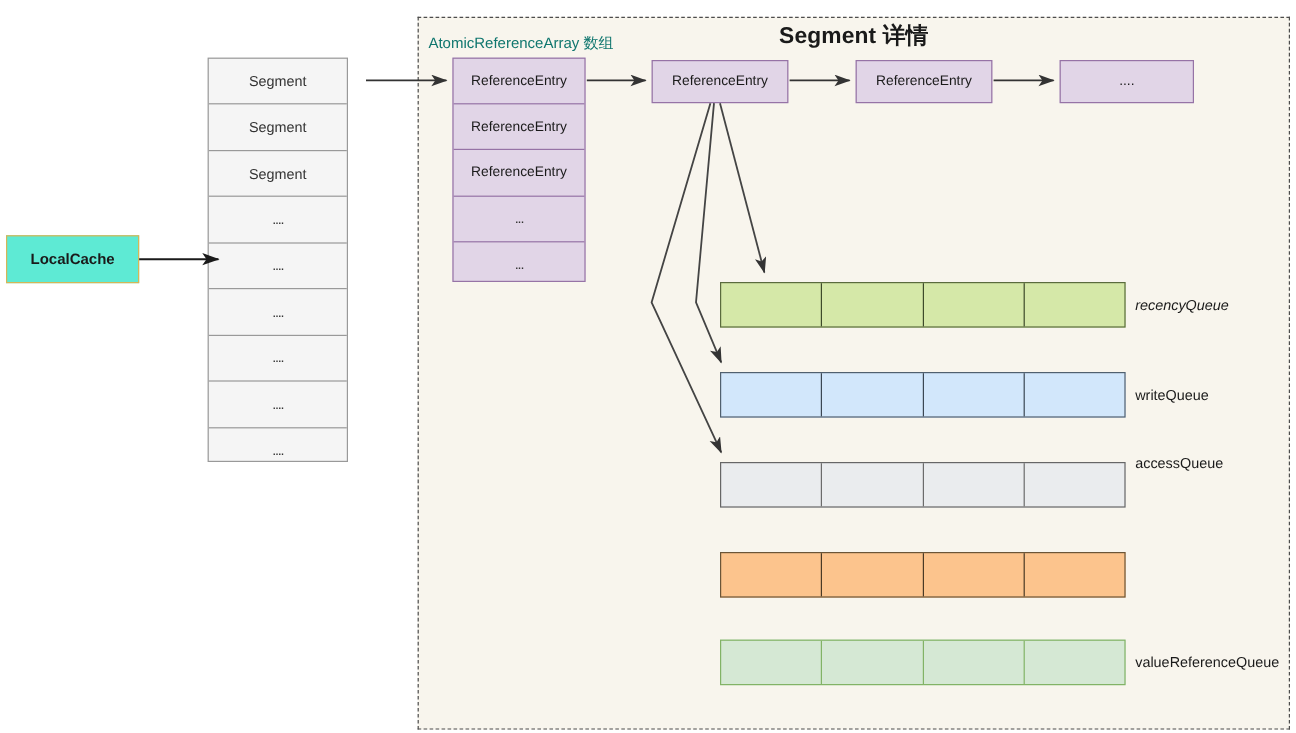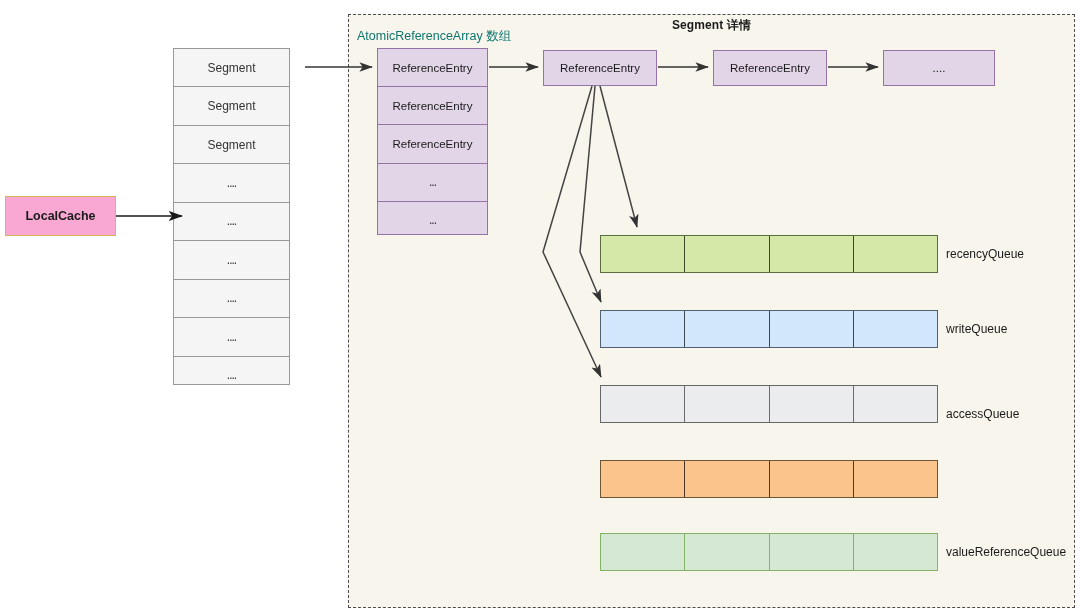--- a/index.html
+++ b/index.html
@@ -15,32 +15,32 @@
 
   
   .segment-panel{
     left:348px;top:14px;width:727px;height:594px;
     background:#f8f5ed;
     border:1.5px dashed #4d4d4d;
   }
   .panel-title{
     left:348px;top:17px;width:727px;
     text-align:center;
-    font-size:12px;font-weight:bold;color:#1a1a1a;
+    font-size:19px;font-weight:bold;color:#1a1a1a;
     letter-spacing:.1px;
   }
   .array-caption{
     left:357px;top:28px;
     font-size:12.5px;color:#0f766e;white-space:nowrap;
   }
 
   
   .localcache{
     left:5px;top:196px;width:111px;height:40px;
-    background:#f9a8d4;border:1.3px solid #d6b656;
+    background:#5eead4;border:1.3px solid #d6b656;
     display:flex;align-items:center;justify-content:center;
     font-size:12.5px;font-weight:bold;color:#1a1a1a;
   }
 
   
   .seg-table{
     left:173px;top:48px;width:117px;height:337px;
     border:1.3px solid #999999;background:#f5f5f5;
   }
   .seg-cell{
@@ -94,23 +94,23 @@
   .queue.orange{top:460px;background:#fcc48d;border:1.3px solid #6b5537;}
   .queue.orange .qc{border-right-color:#4a3a25;}
   .queue.lightgreen{top:533px;background:#d5e8d4;border:1.3px solid #82b366;}
   .queue.lightgreen .qc{border-right-color:#82b366;}
 
   .qlabel{
     left:946px;width:130px;height:38px;
     display:flex;align-items:center;
     font-size:12px;color:#1a1a1a;white-space:nowrap;
   }
-  .qlabel.l1{top:235px;}
+  .qlabel.l1{top:235px;font-style:italic;}
   .qlabel.l2{top:310px;}
-  .qlabel.l3{top:395px;}
+  .qlabel.l3{top:367px;}
   .qlabel.l4{top:460px;}
   .qlabel.l5{top:533px;}
 
   svg.overlay{position:absolute;left:0;top:0;width:1080px;height:611px;pointer-events:none;}
 </style>
 </head>
 <body>
 
 <div id="stage">
 

